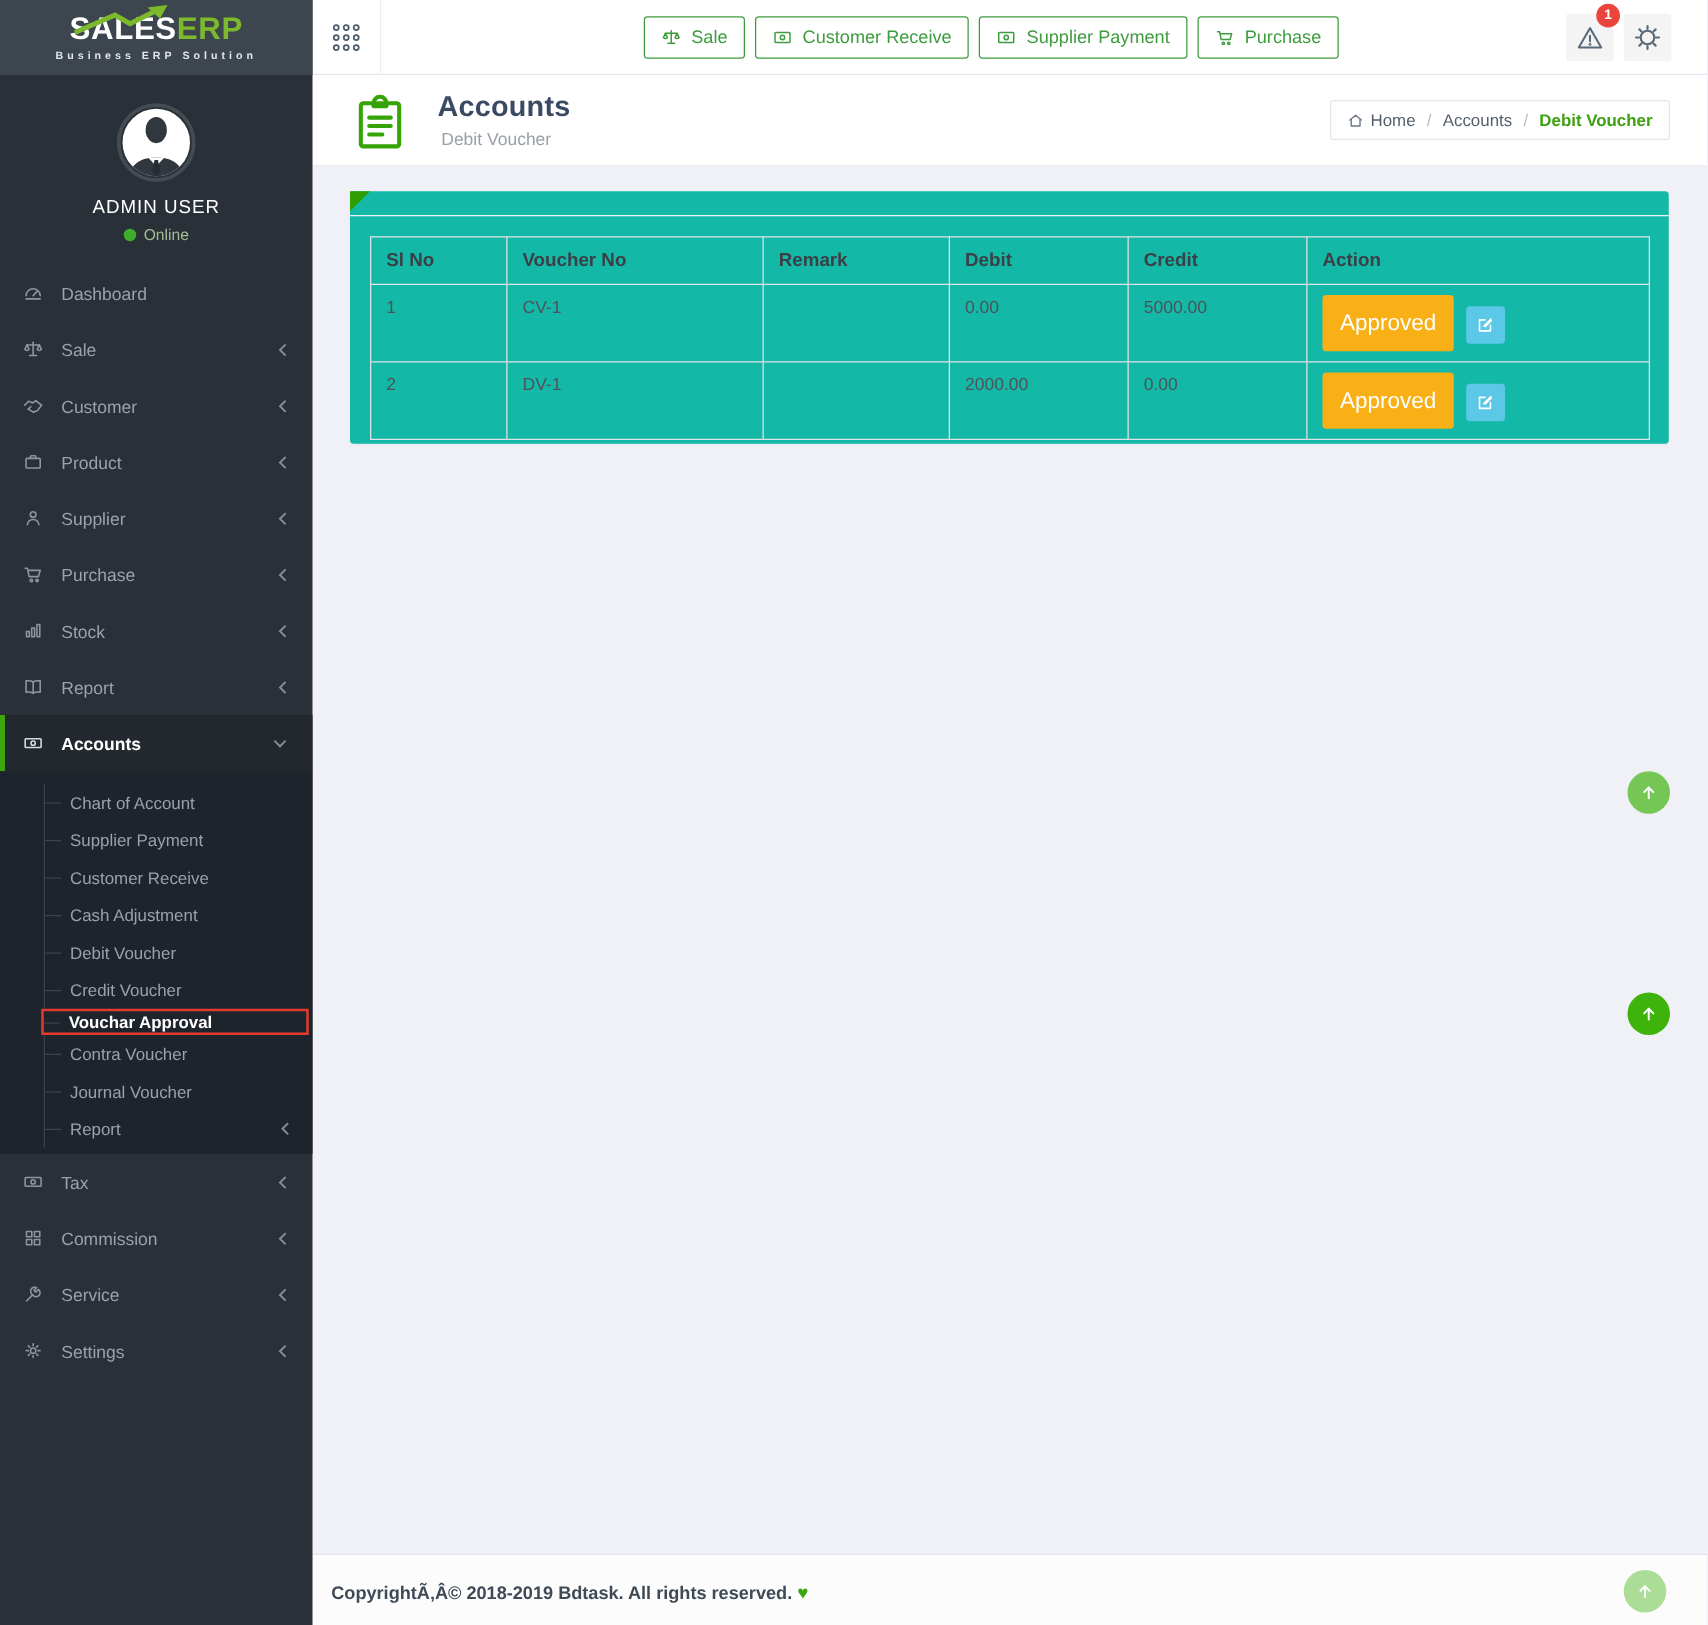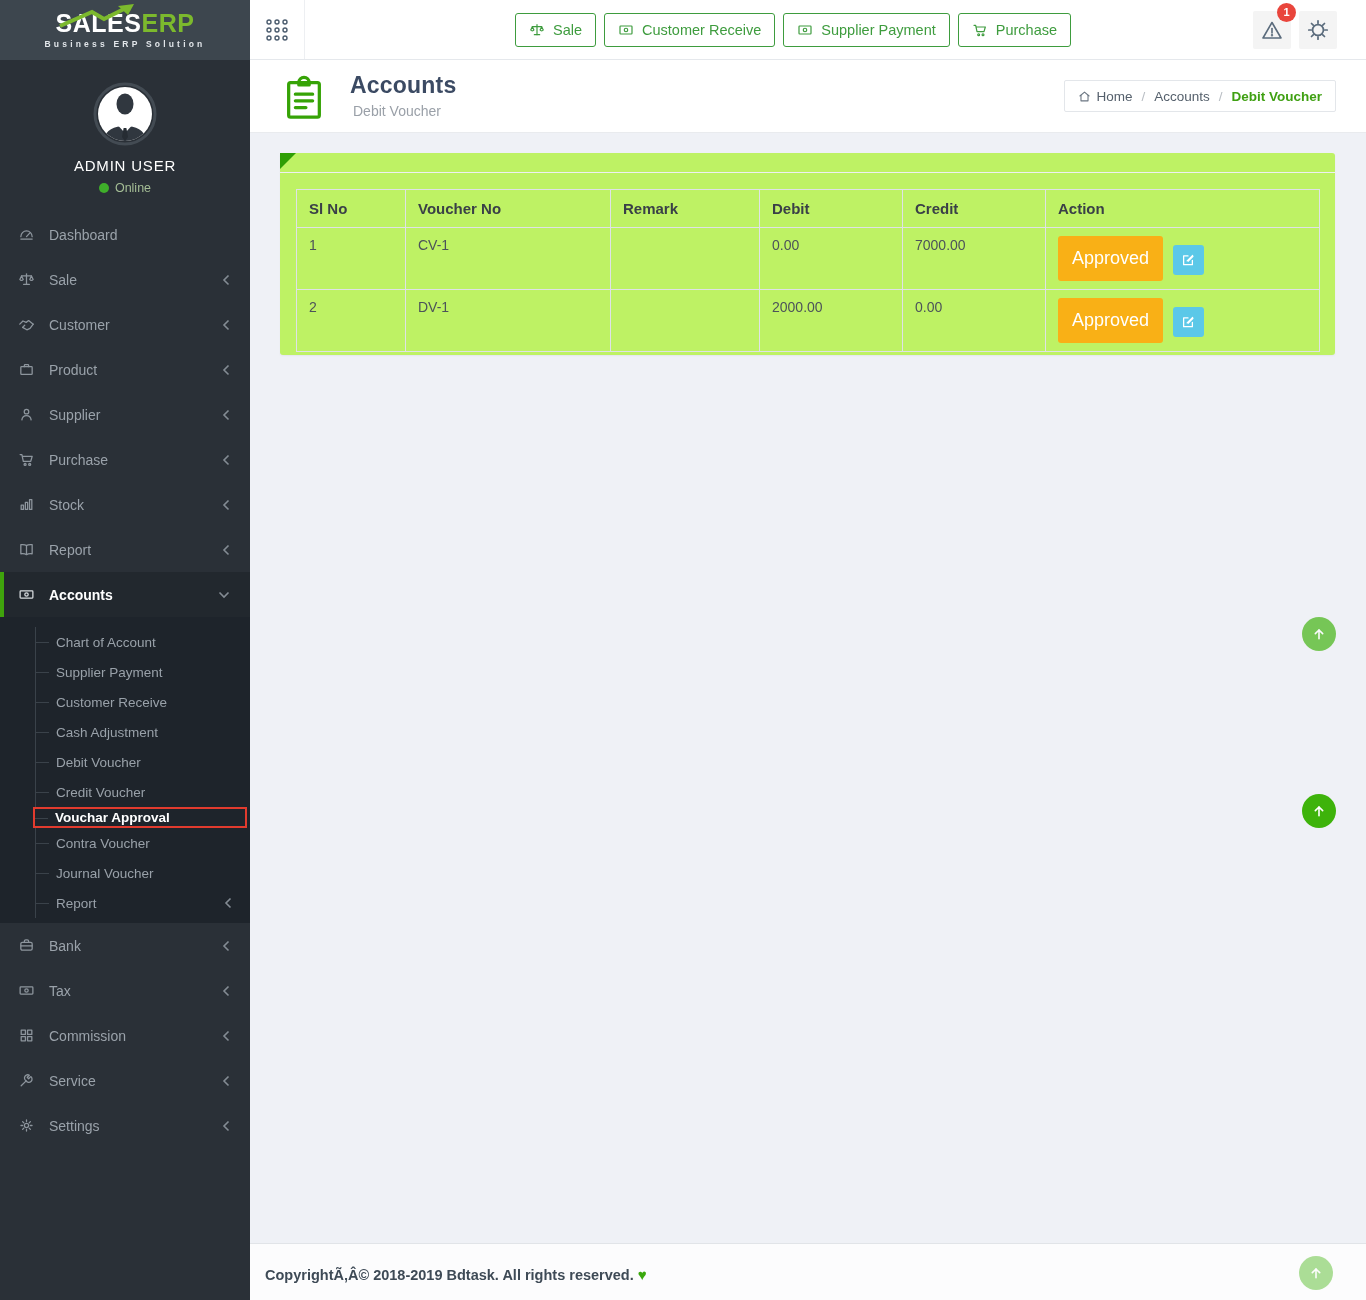--- a/index.html
+++ b/index.html
@@ -55,21 +55,21 @@
   .ph-title { font-size:23px; font-weight:600; color:#3b4a63; letter-spacing:.2px; }
   .ph-sub { font-size:14px; color:#9aa0a8; margin-top:4px; padding-left:3px; }
   .breadcrumb { position:absolute; right:30px; top:20px; height:32px; border:1px solid #e3e6ea; border-radius:2px; background:#fff; display:flex; align-items:center; gap:9px; padding:0 13px; font-size:13.5px; color:#55606c; }
   .breadcrumb .home-link { display:flex; align-items:center; gap:5px; cursor:pointer; color:#55606c; }
   .breadcrumb .link { cursor:pointer; }
   .breadcrumb .sep { color:#b8bdc3; }
   .breadcrumb .current { color:#3fa012; font-weight:700; }
 
   
   .content { position:absolute; left:250px; top:133px; width:1116px; height:1110px; background:#eff1f6; }
-  .card { position:absolute; left:30px; top:20px; width:1055px; height:202px; background:#bef264; border-radius:3px; box-shadow:0 1px 2px rgba(60,70,90,.06); }
+  .card { position:absolute; left:30px; top:20px; width:1055px; height:202px; background:#14b8a6; border-radius:3px; box-shadow:0 1px 2px rgba(60,70,90,.06); }
   .card-head { height:20px; border-bottom:1px solid #eef0f3; position:relative; }
   .corner { position:absolute; left:0; top:0; width:0; height:0; border-top:16px solid #2f9e05; border-right:16px solid transparent; }
   .card-body { padding:16px; }
   table.vtable { border-collapse:collapse; table-layout:fixed; width:1023px; }
   .vtable th, .vtable td { border:1px solid #dfe2e6; text-align:left; padding:9px 12px; }
   .vtable th { font-size:15px; color:#3a4047; font-weight:700; height:38px; }
   .vtable td { font-size:14px; color:#4c535a; height:47px; vertical-align:top; }
   .vtable td.action-cell { padding:8px 12px; vertical-align:middle; }
   .btn-approved { background:#f9b016; color:#fff; border:none; border-radius:3px; font-size:18px; padding:12px 14px; cursor:pointer; font-family:inherit; }
   .btn-edit { background:#5bc8e8; color:#fff; border:none; border-radius:3px; width:31px; height:30px; margin-left:6px; display:inline-flex; align-items:center; justify-content:center; cursor:pointer; vertical-align:middle; }
@@ -251,31 +251,20 @@
         </li>
       <li>
           <span class="lbl">Report</span>
         <svg class="chev" width="8" height="12" viewBox="0 0 8 12" fill="none" stroke="currentColor" stroke-width="1.6">
             <polyline points="6.5,1.5 2,6 6.5,10.5"></polyline>
           </svg>
       </li>
     </ul>
 
     <ul class="menu">
-      <li>
-        <svg class="mi" viewBox="0 0 24 24" fill="none" stroke="currentColor" stroke-width="1.8" stroke-linecap="round" stroke-linejoin="round">
-            <rect x="4" y="7.5" width="16" height="11" rx="2"></rect>
-            <path d="M9 7.5V6a2 2 0 0 1 2-2h2a2 2 0 0 1 2 2v1.5"></path>
-            <path d="M4 12.5h16"></path>
-          </svg>
-        <span class="lbl">Bank</span>
-        <svg class="chev" width="8" height="12" viewBox="0 0 8 12" fill="none" stroke="currentColor" stroke-width="1.6">
-            <polyline points="6.5,1.5 2,6 6.5,10.5"></polyline>
-          </svg>
-      </li>
       <li>
         <svg class="mi" viewBox="0 0 24 24" fill="none" stroke="currentColor" stroke-width="1.8" stroke-linejoin="round">
             <rect x="3" y="7" width="18" height="10" rx="1"></rect>
             <circle cx="12" cy="12" r="2.4"></circle>
           </svg>
         <span class="lbl">Tax</span>
         <svg class="chev" width="8" height="12" viewBox="0 0 8 12" fill="none" stroke="currentColor" stroke-width="1.6">
             <polyline points="6.5,1.5 2,6 6.5,10.5"></polyline>
           </svg>
       </li>
@@ -433,21 +422,21 @@
               <th>Credit</th>
               <th>Action</th>
             </tr>
           </thead>
           <tbody>
             <tr>
               <td>1</td>
               <td>CV-1</td>
               <td></td>
               <td>0.00</td>
-              <td>7000.00</td>
+              <td>5000.00</td>
               <td class="action-cell">
                 <button class="btn-approved">Approved</button>
                 <button class="btn-edit">
                   <svg width="14" height="14" viewBox="0 0 24 24" fill="none" stroke="currentColor" stroke-width="2.2" stroke-linecap="round" stroke-linejoin="round">
                       <path d="M19.5 12.5V20h-15V5H12"></path>
                       <path d="M10.5 13.5l9.5-9.5 0.01 0.01"></path>
                       <path d="M10.5 13.5l2 2 9.3-9.3-2-2z" fill="currentColor" stroke="none"></path>
                     </svg>
                 </button>
               </td>

